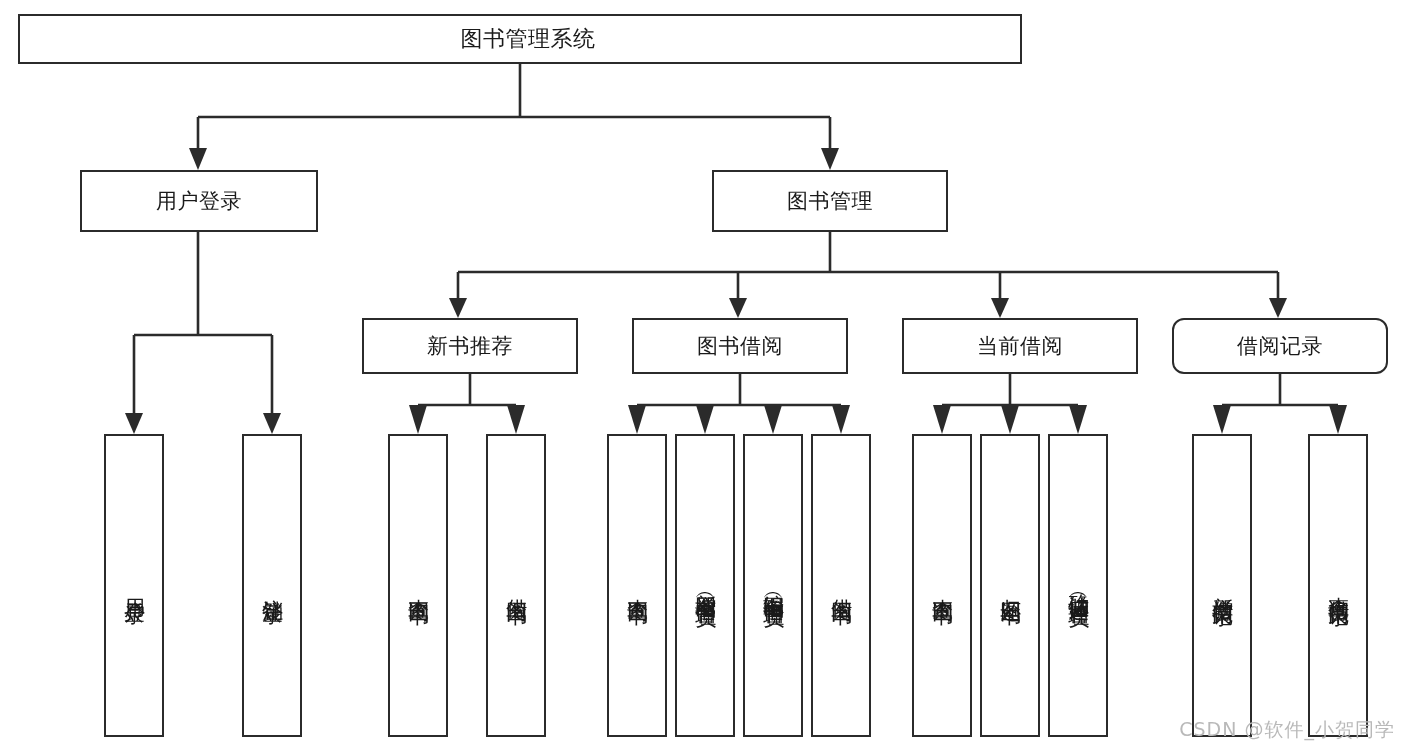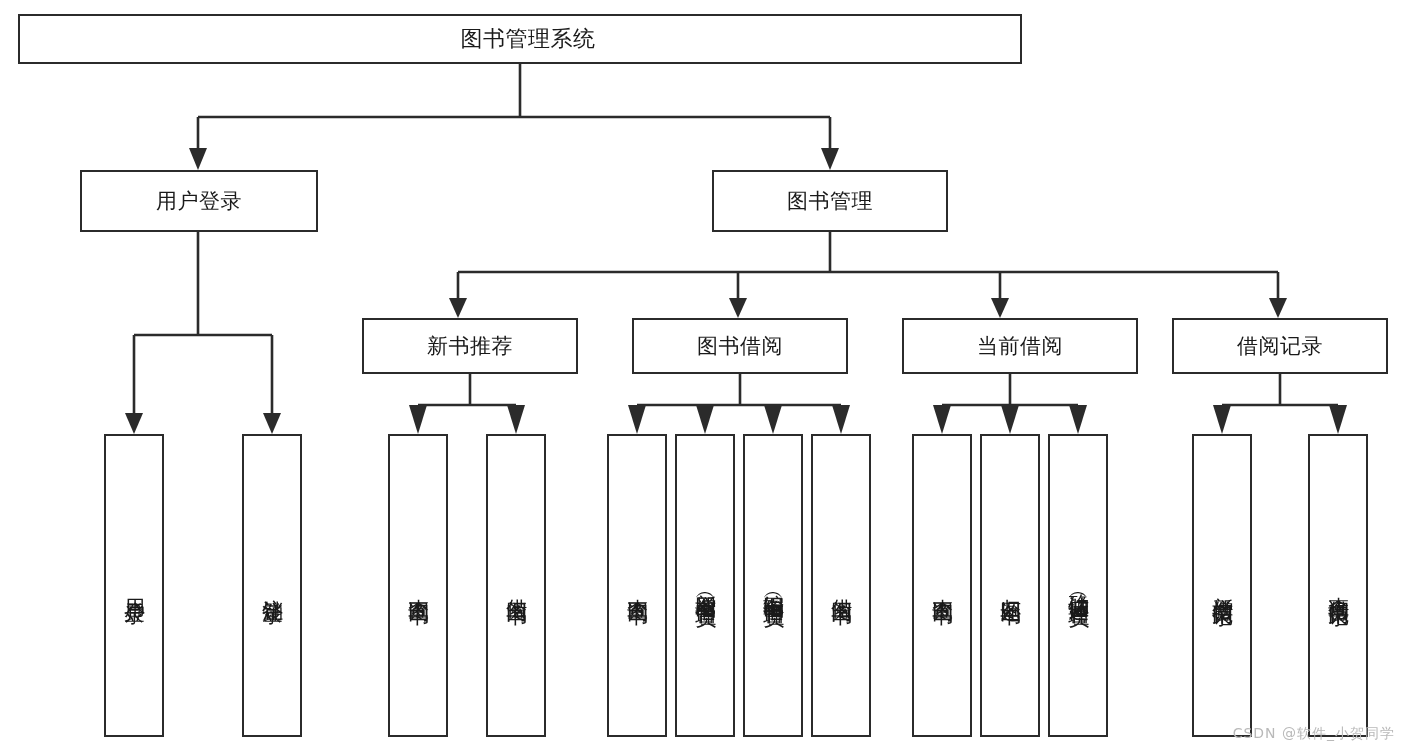--- a/index.html
+++ b/index.html
@@ -65,21 +65,21 @@
     font-size:21px;
     line-height:1.30;
     letter-spacing:2px;
     max-height:288px;
   }
 
   .watermark{
     position:absolute;
     right:10px;
     bottom:4px;
-    font-size:14px;
+    font-size:19px;
     color:#b9b9b9;
     letter-spacing:1px;
     z-index:5;
     white-space:nowrap;
   }
 </style>
 </head>
 <body>
 
 <div id="canvas">
@@ -161,21 +161,21 @@
 
   <div class="node h-node" style="left:712px; top:170px; width:236px; height:62px;">
     <span class="lbl">图书管理</span>
   </div>
   <div class="node h-node" style="left:632px;  top:318px; width:216px; height:56px;">
     <span class="lbl">图书借阅</span>
   </div>
   <div class="node h-node" style="left:902px;  top:318px; width:236px; height:56px;">
     <span class="lbl">当前借阅</span>
   </div>
-  <div class="node h-node" style="left:1172px; top:318px; width:216px; height:56px;">
+  <div class="node h-node" style="left:1172px; top:318px; width:216px; height:56px;border-radius:12px;">
     <span class="lbl">借阅记录</span>
   </div>
 
   <div class="node v-node" style="left:104px; top:434px; width:60px; height:303px;">
     <span class="lbl">用户登录</span>
   </div>
   <div class="node v-node" style="left:242px; top:434px; width:60px; height:303px;">
     <span class="lbl">注销登录</span>
   </div>
 

